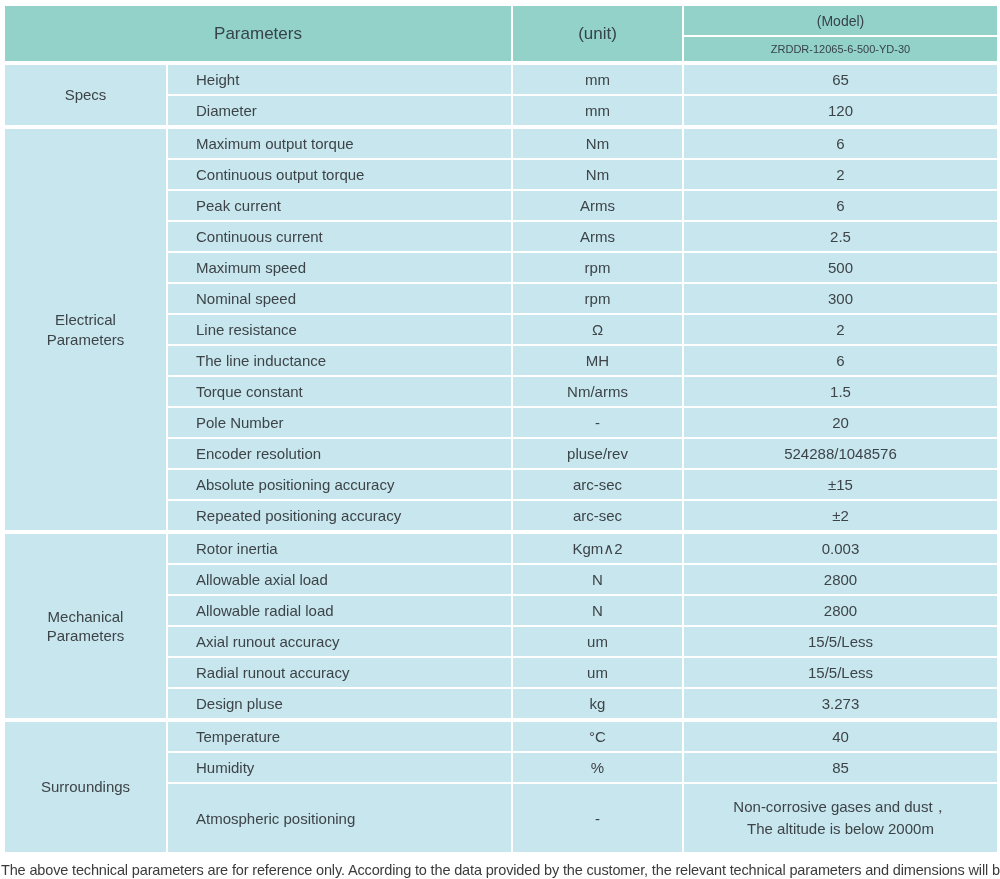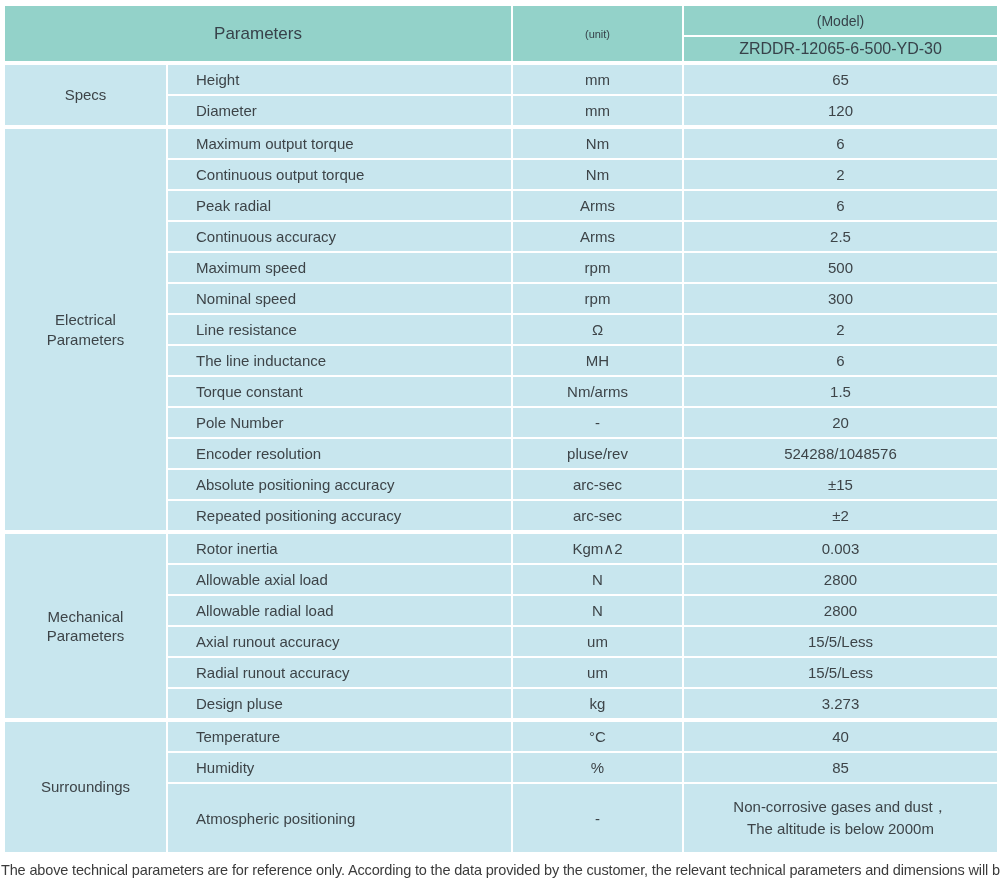--- a/index.html
+++ b/index.html
@@ -26,23 +26,23 @@
   col.c-model { width: 315px; }
 
   th, td { border: 2px solid #ffffff; }
 
   thead th {
     background: #93d2c9;
     font-weight: normal;
     color: #37424a;
   }
   th.th-params { font-size: 17px; height: 53px; }
-  th.th-unit   { font-size: 11px; }
+  th.th-unit   { font-size: 17px; }
   th.th-model  { font-size: 14px; height: 27px; }
-  th.th-model-value { font-size: 16px; height: 22px; }
+  th.th-model-value { font-size: 11px; height: 22px; }
 
   tbody td {
     background: #c8e6ee;
     font-size: 15px;
     height: 27px;
     text-align: center;
     vertical-align: middle;
   }
   tbody tr.section-start td { border-top: 4px solid #ffffff; }
 
@@ -103,26 +103,26 @@
           <td class="param-cell">Maximum output torque</td>
           <td class="unit-cell">Nm</td>
           <td class="value-cell">6</td>
         </tr>
         <tr>
           <td class="param-cell">Continuous output torque</td>
           <td class="unit-cell">Nm</td>
           <td class="value-cell">2</td>
         </tr>
         <tr>
-          <td class="param-cell">Peak radial</td>
+          <td class="param-cell">Peak current</td>
           <td class="unit-cell">Arms</td>
           <td class="value-cell">6</td>
         </tr>
         <tr>
-          <td class="param-cell">Continuous accuracy</td>
+          <td class="param-cell">Continuous current</td>
           <td class="unit-cell">Arms</td>
           <td class="value-cell">2.5</td>
         </tr>
         <tr>
           <td class="param-cell">Maximum speed</td>
           <td class="unit-cell">rpm</td>
           <td class="value-cell">500</td>
         </tr>
         <tr>
           <td class="param-cell">Nominal speed</td>

